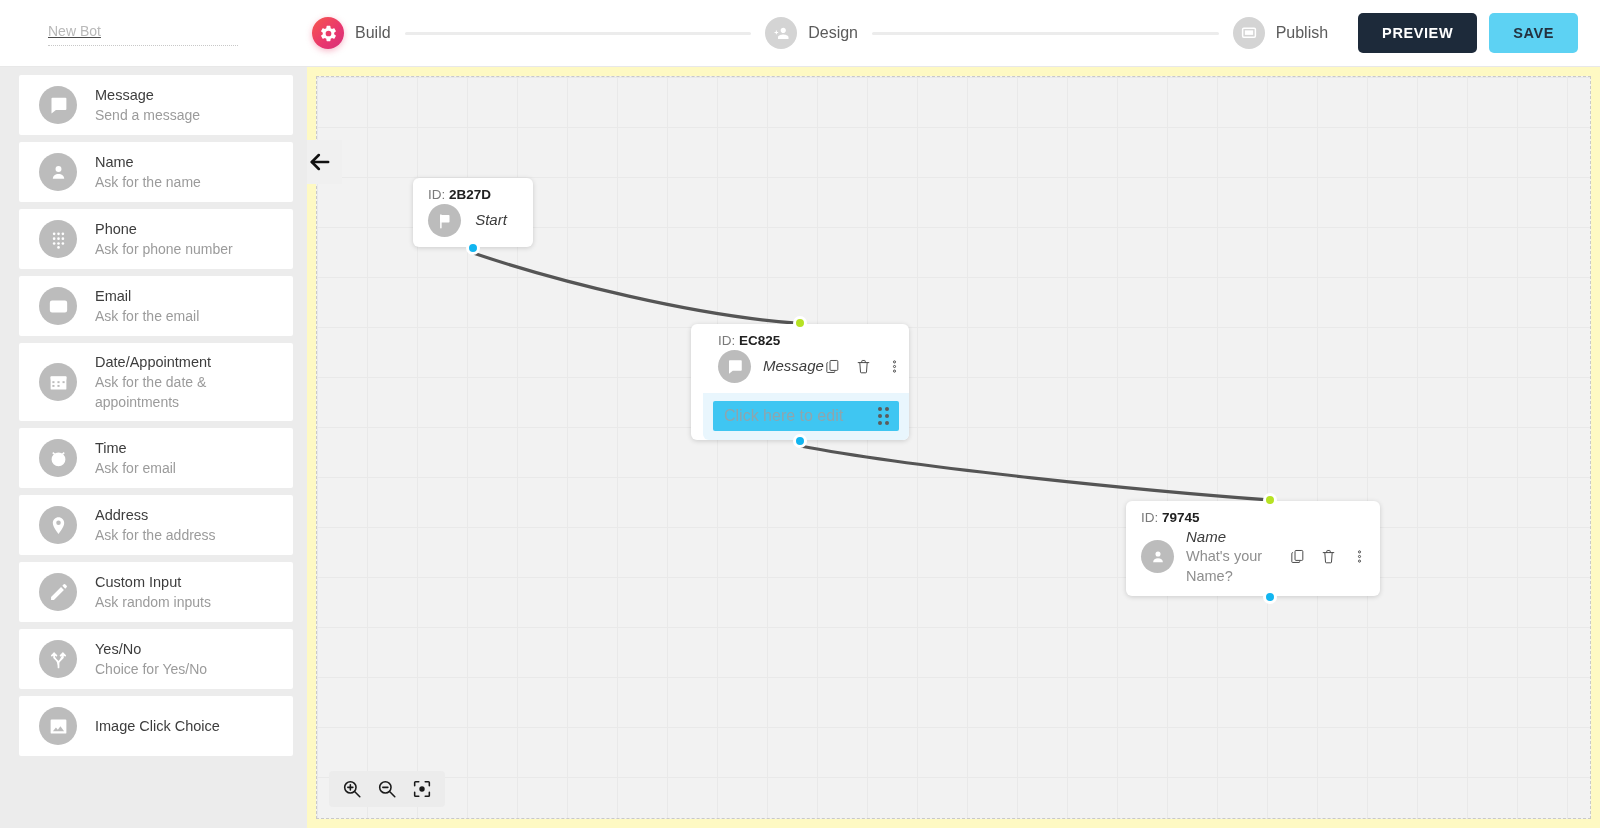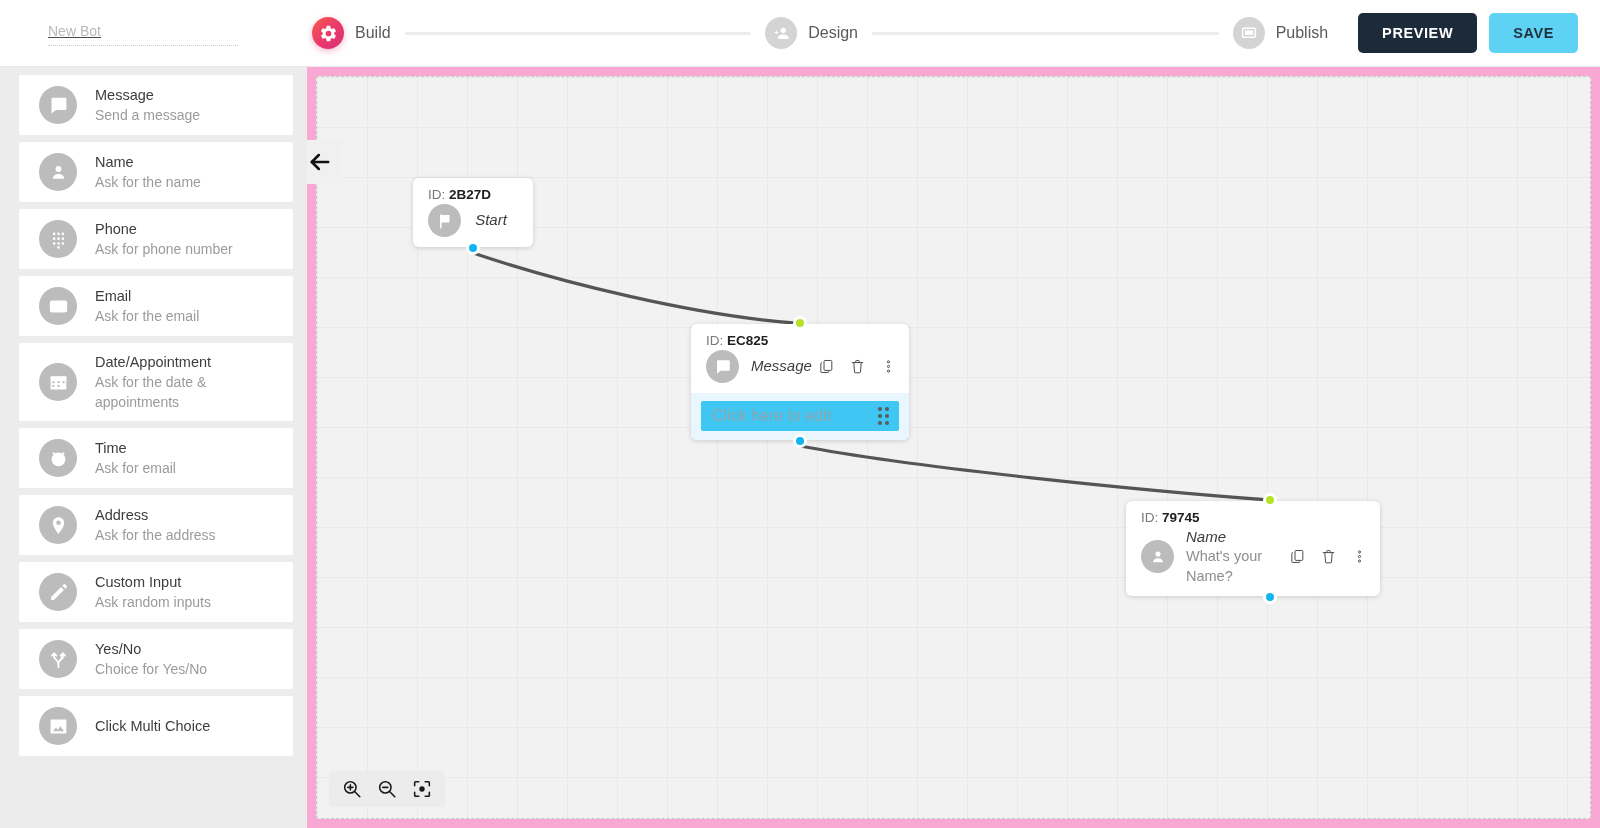--- a/index.html
+++ b/index.html
@@ -98,21 +98,21 @@
   }
   .side-icon svg { width: 21px; height: 21px; fill: #ffffff; }
   .side-text { display: flex; flex-direction: column; }
   .side-title { font-size: 14.5px; color: #3d3d3d; line-height: 1.45; }
   .side-sub { font-size: 14px; color: #9b9b9b; line-height: 1.4; }
 
   
   .canvas {
     position: absolute; top: 67px; left: 307px;
     width: 1293px; height: 761px;
-    background: #f9a8d4;
+    background: #fef9c3;
     overflow: hidden;
   }
   .canvas-inner {
     position: absolute; top: 9px; left: 9px;
     width: 1275px; height: 743px;
     border: 1px dashed #c9c9c9;
     background-color: #f2f2f2;
     background-image:
       linear-gradient(to right, #e9e9e9 1px, transparent 1px),
       linear-gradient(to bottom, #e9e9e9 1px, transparent 1px);
@@ -370,21 +370,21 @@
     </span>
   </div>
 
   <div class="side-item">
     <span class="side-icon">
       <svg viewBox="0 0 24 24">
           <path d="M4 4h16a1 1 0 0 1 1 1v14a1 1 0 0 1-1 1H4a1 1 0 0 1-1-1V5a1 1 0 0 1 1-1zm1.6 13.4h12.8l-4.2-5.6-3 3.8-2.1-2.4-3.5 4.2z"></path>
         </svg>
     </span>
     <span class="side-text">
-      <span class="side-title">Click Multi Choice</span>
+      <span class="side-title">Image Click Choice</span>
       <span class="side-sub"></span>
     </span>
   </div>
 
 </div>
 
 <div class="canvas">
   <div class="canvas-inner">
 
     <div class="back-arrow">
@@ -412,21 +412,21 @@
               <path d="M6.5 5h10.5v8H6.5z"></path>
           </svg>
         </span>
         <span class="node-labels" style="align-items:center;">
           <span class="node-title">Start</span>
         </span>
       </div>
       <span class="port port-out" style="left:53px; bottom:-8px;"></span>
     </div>
 
-    <div class="node" style="left:374px; top:247px; width:218px;">
+    <div class="node" style="left:374px; top:247px; width:218px;padding-left:12px;">
       <span class="port port-in" style="left:102px; top:-8px;"></span>
       <div class="node-id">
         <span>ID:</span>
         <b>EC825</b>
       </div>
       <div class="node-row">
         <span class="node-icon">
           <svg viewBox="0 0 24 24">
               <path d="M4 3h16a1 1 0 0 1 1 1v12a1 1 0 0 1-1 1H9l-5 4V4a1 1 0 0 1 1-1zm3 4h10v1.6H7V7zm0 3.2h10v1.6H7v-1.6zm0 3.2h7V15H7v-1.6z"></path>
             </svg>

